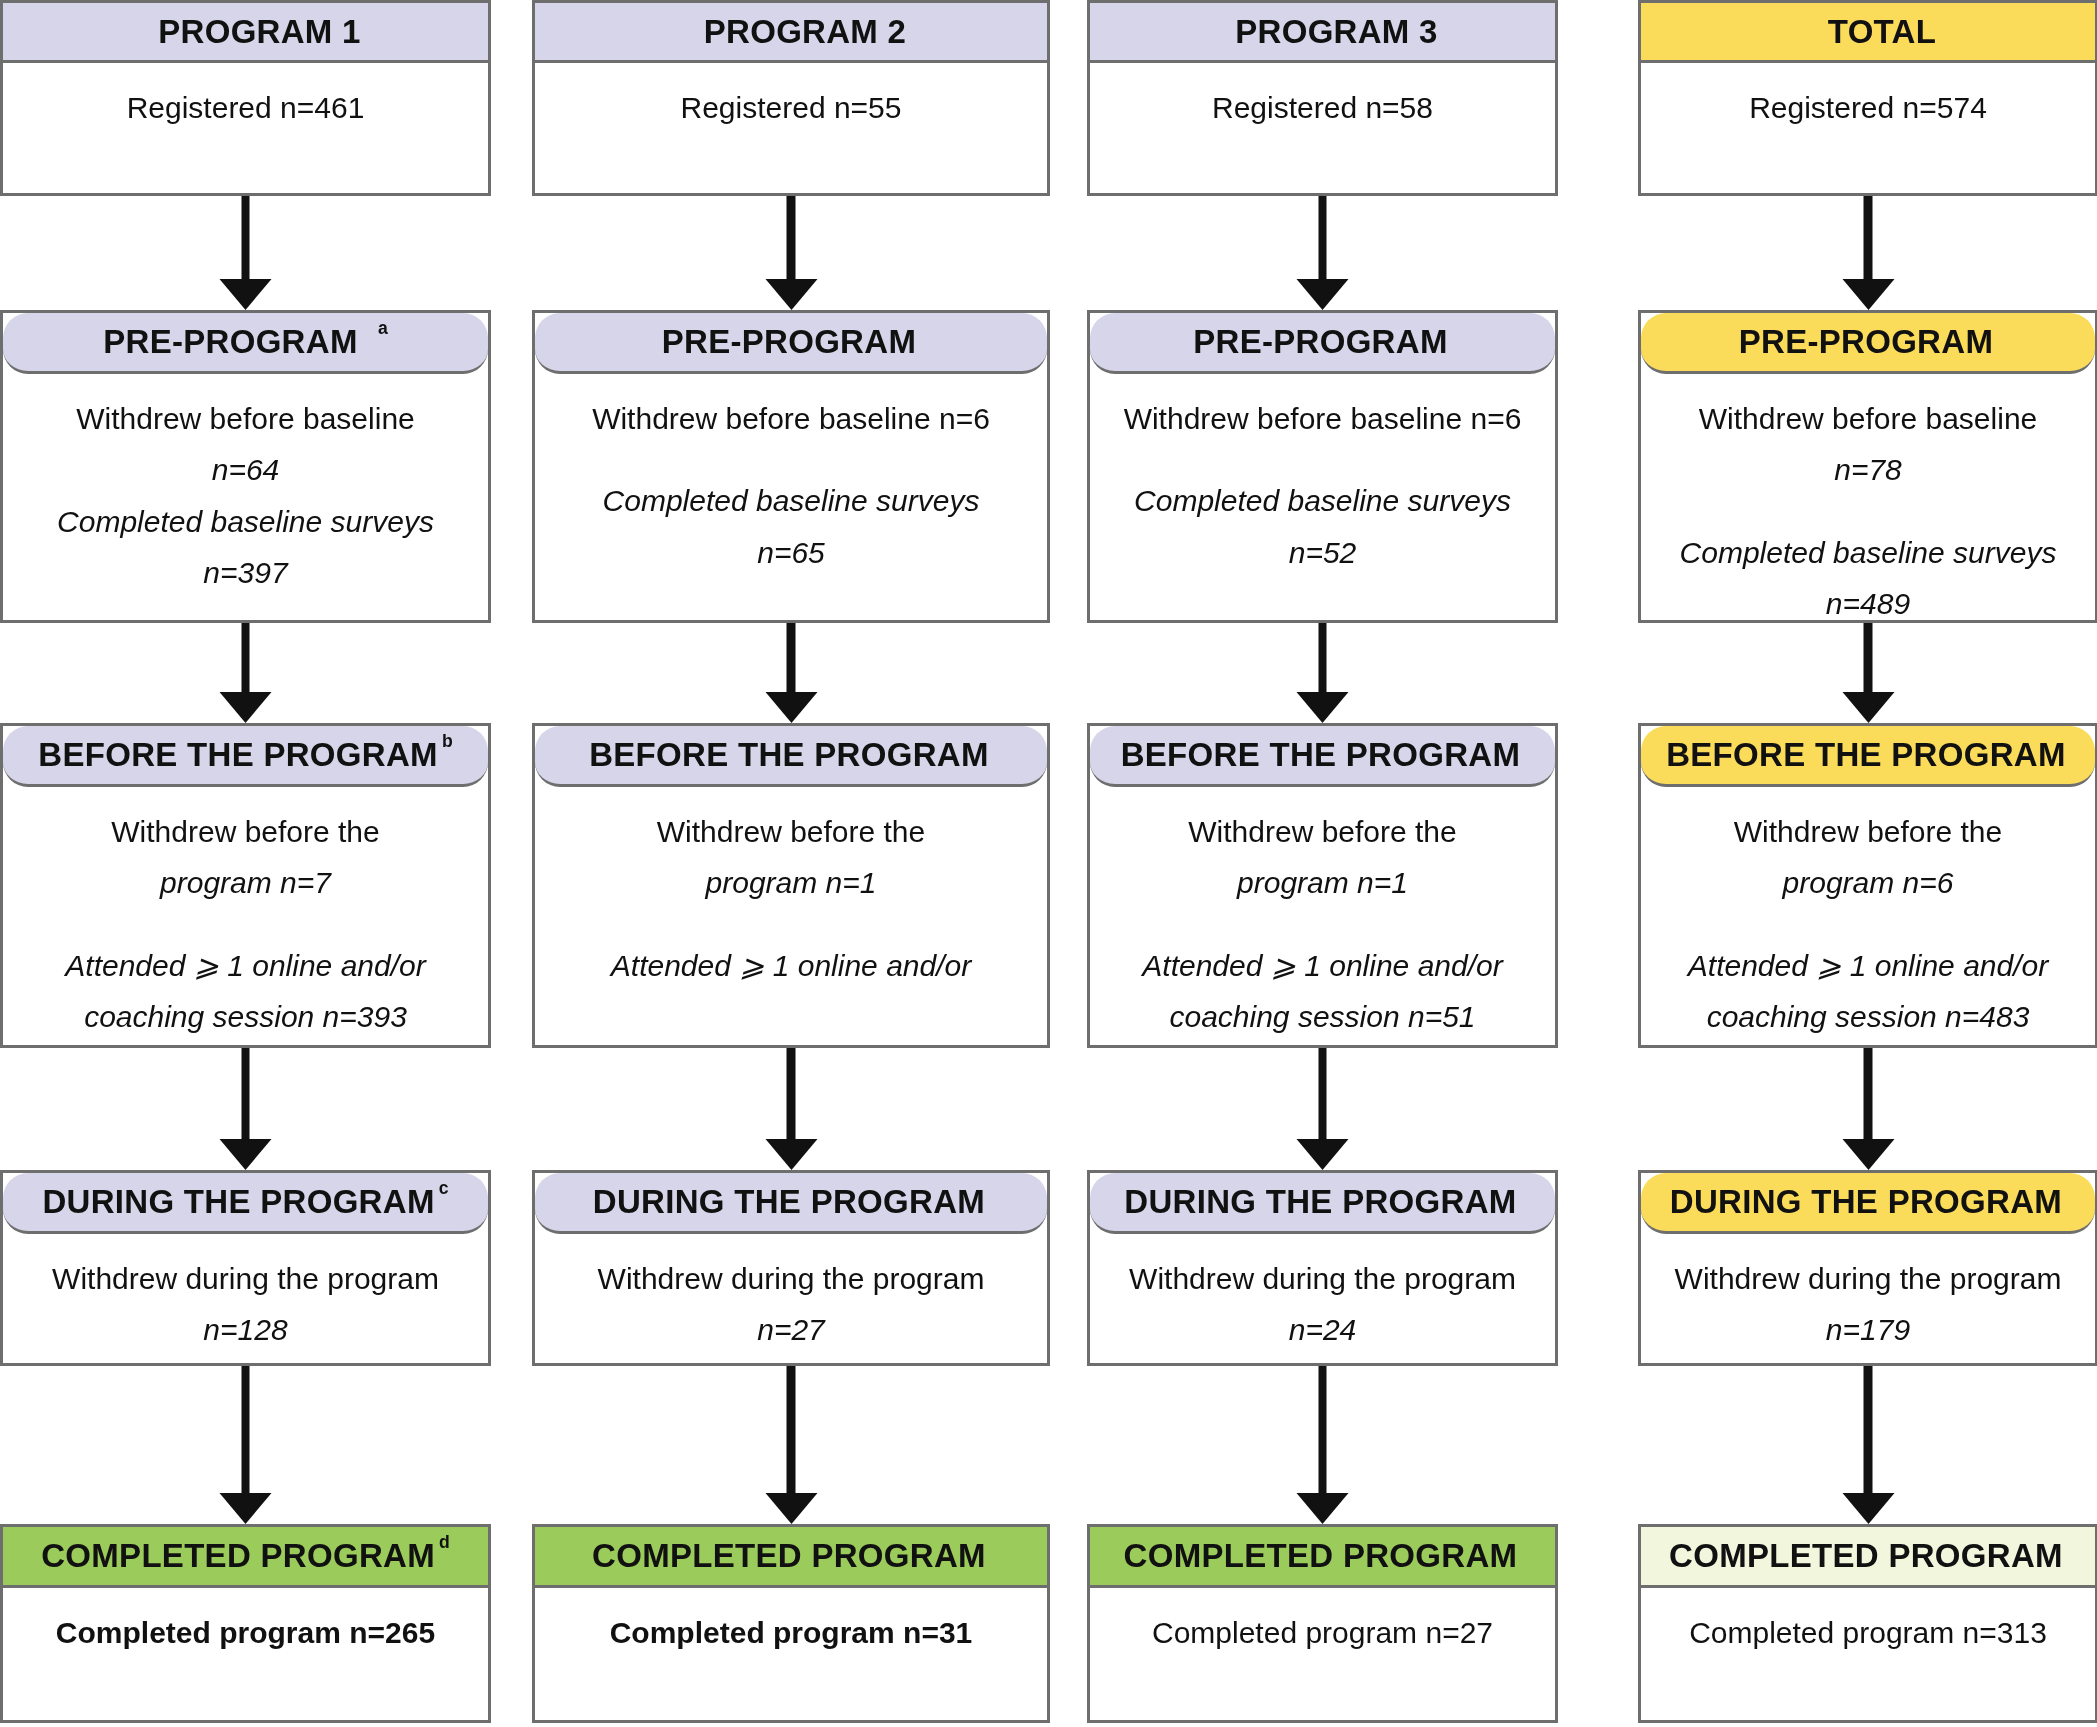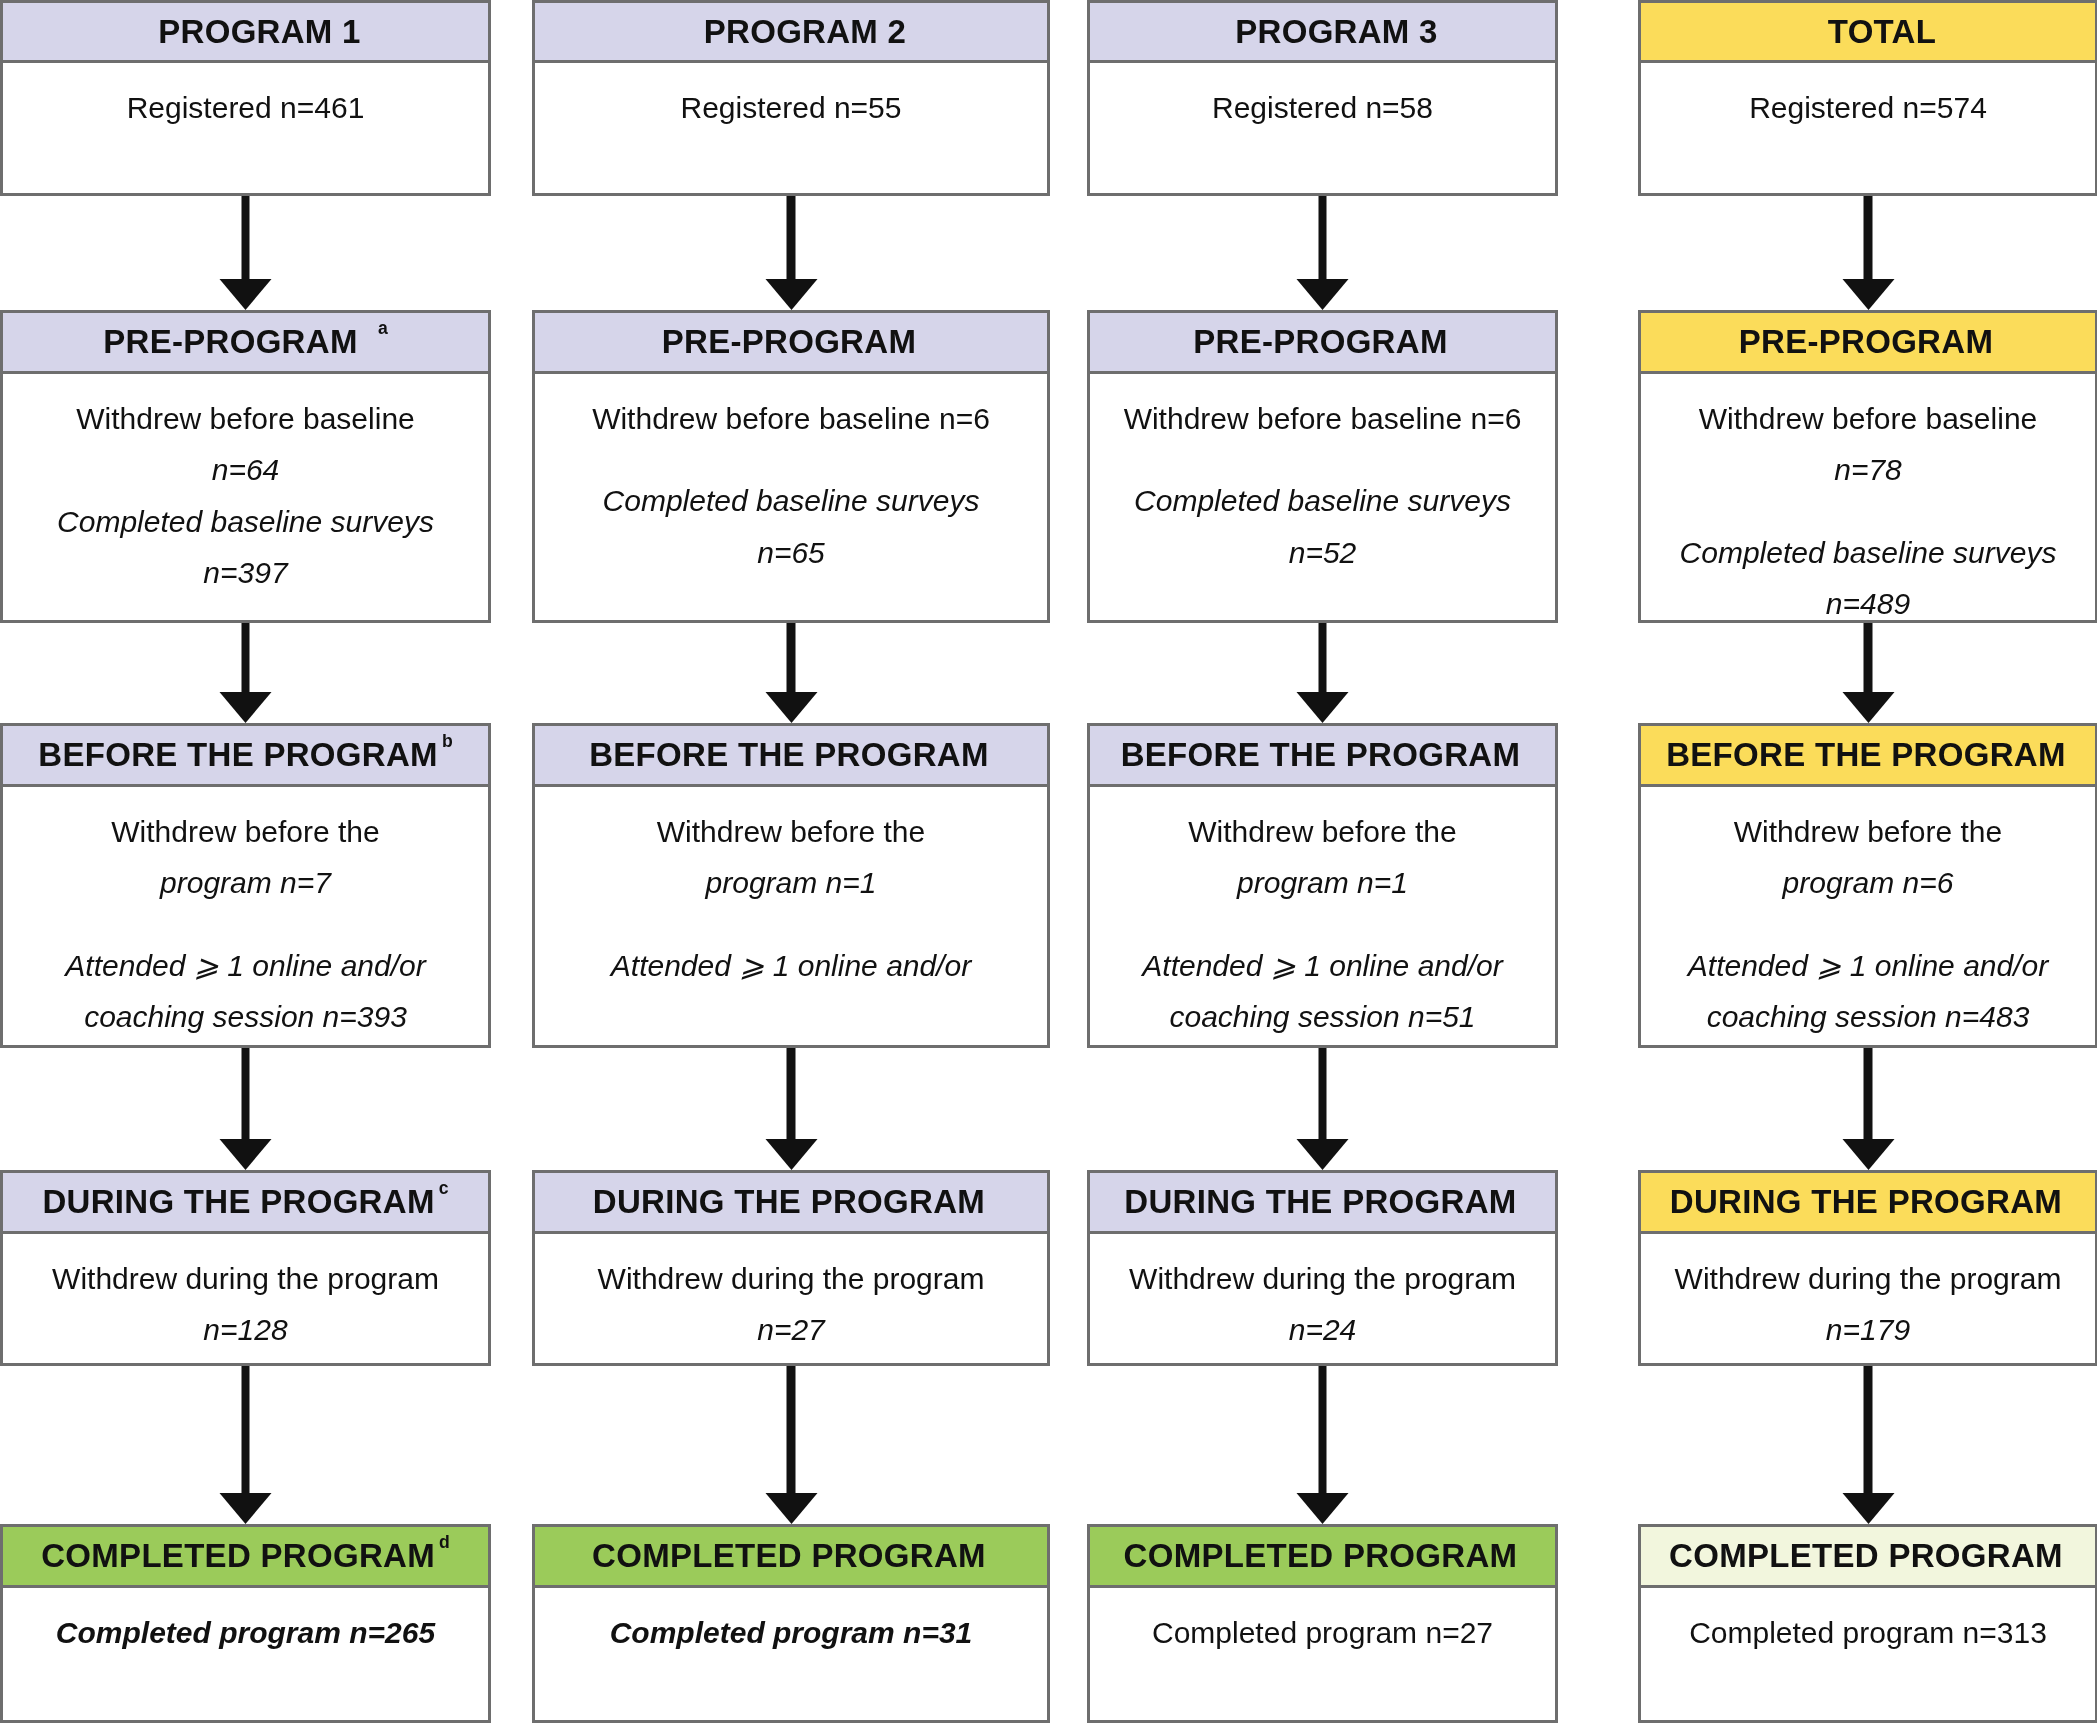--- a/index.html
+++ b/index.html
@@ -84,31 +84,31 @@
     margin: 14px;
     font-size: 30px;
     line-height: 1.24;
     color: #111111;
     text-align: center;
     width: 100%;
   }
 
   .node-body p + p { margin-top: 0; font-style: italic; }
   .node-body p.gap-before { margin-top: 31px; }
-  .node-body.italic p { font-style: italic; font-weight: bold; }
+  .node-body.italic p { font-weight: bold; }
 
   
   .hdr-lavender { background: #D6D5EA; }
   .hdr-yellow   { background: #FBDC5A; }
   .hdr-green    { background: #9BCB5A; }
   .hdr-palegreen{ background: #F2F6DD; }
 
   
   .h-top    { height: 57px; padding-left: 28px; }
-  .h-mid    { height: 58px; }
+  .h-mid    { height: 58px; border-radius: 25px; }
   .h-comp   { height: 58px; }
 
   
   .arrow {
     position: absolute;
     left: 50%;
     transform: translateX(-50%);
     width: 61px;
     display: flex;
     flex-direction: column;

